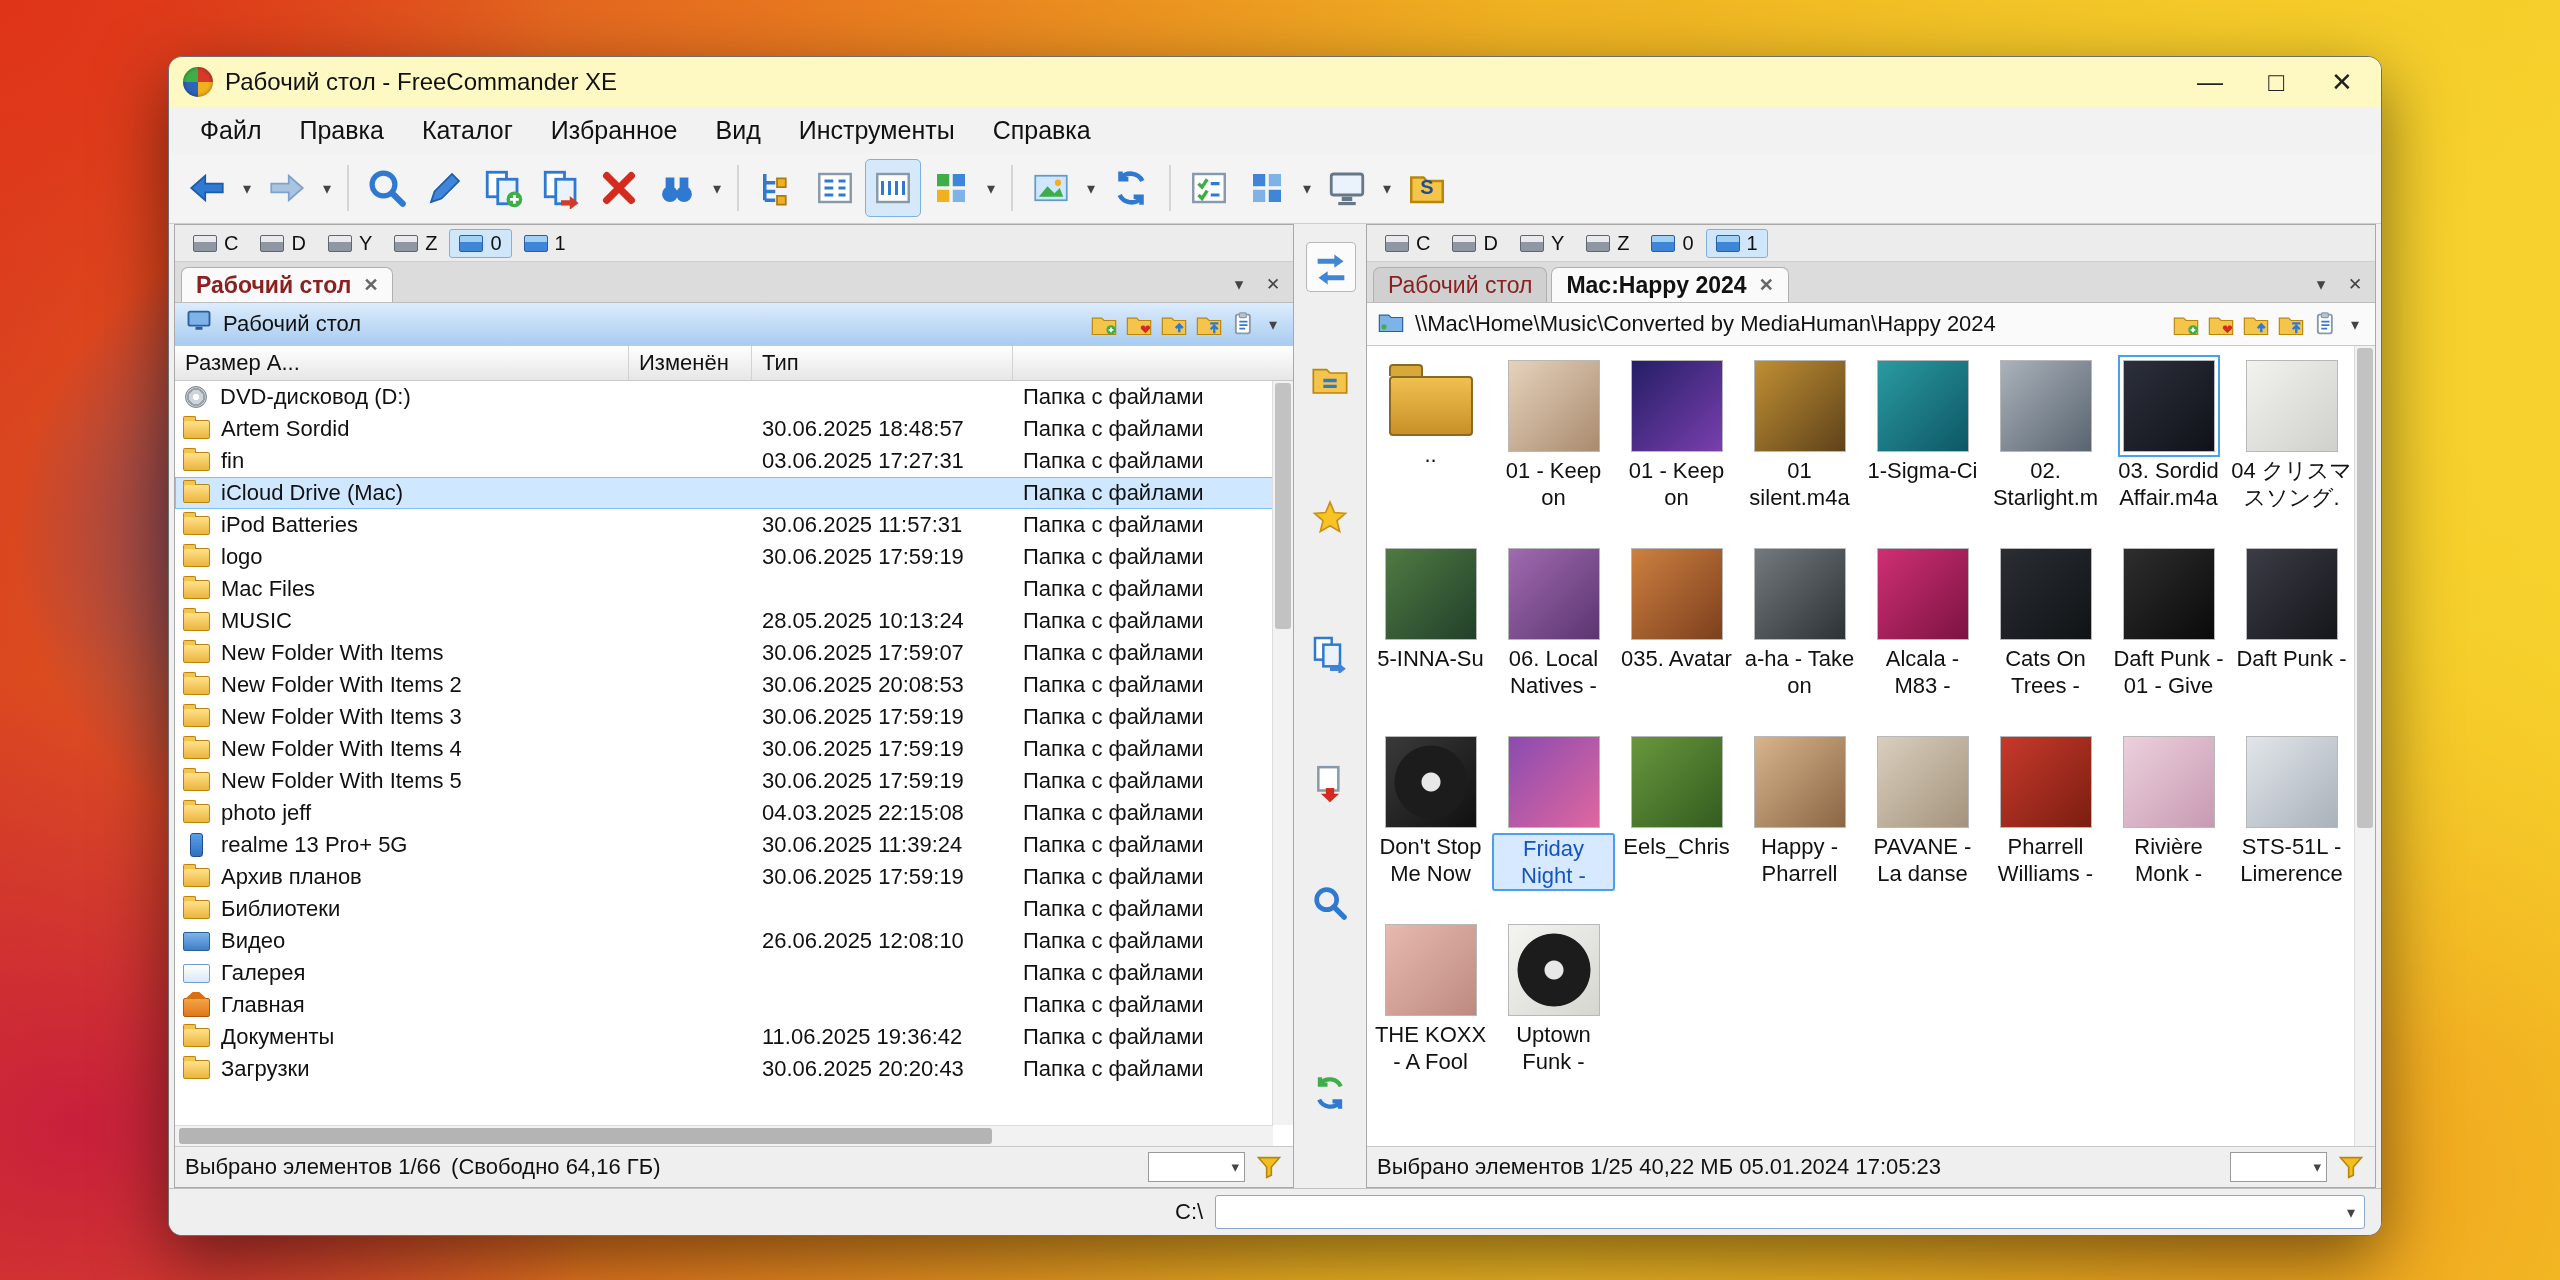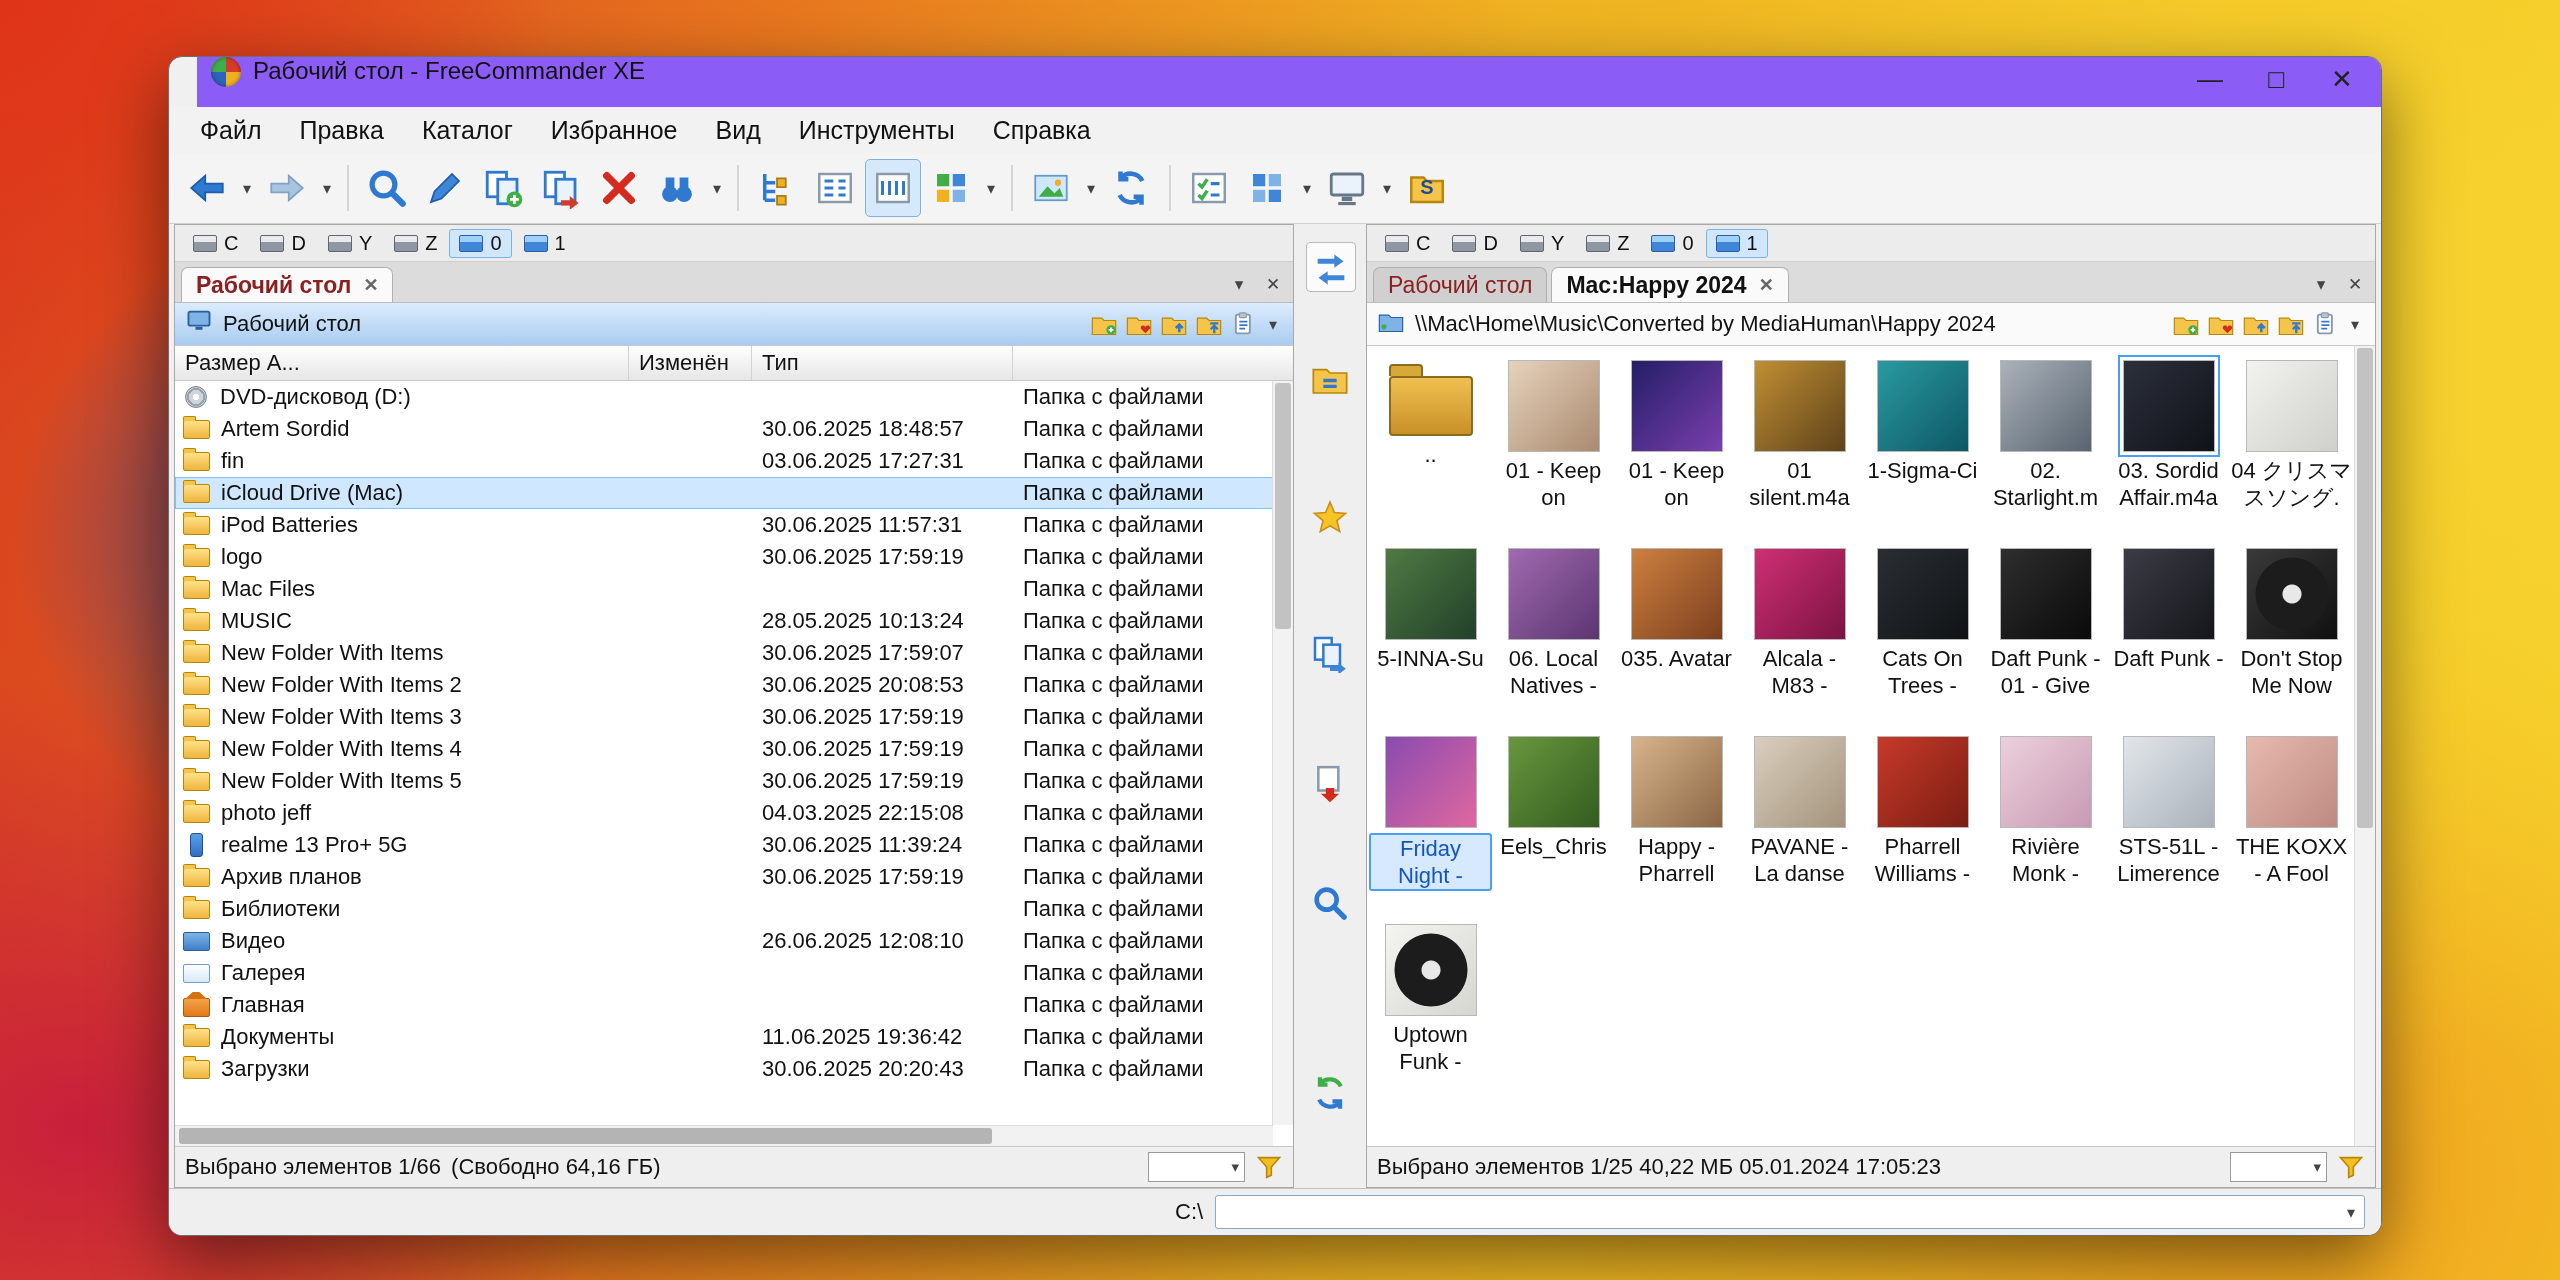--- a/index.html
+++ b/index.html
@@ -9,21 +9,21 @@
       radial-gradient(ellipse 620px 520px at 17% 42%, #1e3e9e 0%, rgba(30,62,158,0) 68%),
       radial-gradient(ellipse 760px 640px at 3% 88%, #c81f3c 0%, rgba(200,31,60,0) 70%),
       radial-gradient(ellipse 900px 700px at 0% 0%, #e03418 0%, rgba(224,52,24,0) 62%),
       radial-gradient(ellipse 1250px 950px at 100% 25%, #f7d22e 0%, rgba(247,210,46,0) 78%),
       radial-gradient(ellipse 1000px 800px at 88% 92%, #f0a01e 0%, rgba(240,160,30,0) 72%),
       linear-gradient(100deg, #d8401f 0%, #e8761f 28%, #f0b322 55%, #f5d028 100%);}
   .window{position:absolute;left:168px;top:56px;width:2212px;height:1178px;background:#f0f0f0;
     border:1px solid #6e6e6e;border-radius:14px;box-shadow:0 24px 70px rgba(0,0,0,.5);
     display:flex;flex-direction:column;overflow:hidden;color:#111;}
   
-  .titlebar{height:50px;display:flex;align-items:flex-start;padding:0 6px 0 14px;background:#8b5cf6;flex:0 0 auto;margin-left:28px;}
+  .titlebar{height:50px;display:flex;align-items:center;padding:0 6px 0 14px;background:#fef9c3;flex:0 0 auto;}
   .app-icon{width:30px;height:30px;border-radius:50%;margin-right:12px;
     background:conic-gradient(#d83a2a 0 25%, #f2b01e 25% 50%, #2d63b8 50% 75%, #3fae49 75% 100%);
     box-shadow:inset 0 0 4px rgba(0,0,0,.4);}
   .title{font-size:24px;}
   .win-controls{margin-left:auto;display:flex;}
   .wbtn{width:66px;height:44px;display:flex;align-items:center;justify-content:center;font-size:26px;color:#222;}
   
   .menubar{height:46px;display:flex;align-items:center;background:#f2f2f2;padding:0 12px;flex:0 0 auto;}
   .menu-item{padding:0 19px;font-size:25px;height:100%;display:flex;align-items:center;}
   
@@ -769,20 +769,24 @@
               </div>
               <div class="gcell">
                 <div class="thumb" style="background: linear-gradient(135deg, rgb(160, 106, 176), rgb(91, 53, 112));"></div>
                 <div class="tlab">06. Local Natives -</div>
               </div>
               <div class="gcell">
                 <div class="thumb" style="background: linear-gradient(135deg, rgb(205, 128, 64), rgb(124, 63, 29));"></div>
                 <div class="tlab">035. Avatar</div>
               </div>
               <div class="gcell">
+                <div class="thumb" style="background: linear-gradient(135deg, rgb(116, 121, 126), rgb(45, 50, 55));"></div>
+                <div class="tlab">a-ha - Take on</div>
+              </div>
+              <div class="gcell">
                 <div class="thumb" style="background: linear-gradient(135deg, rgb(207, 47, 116), rgb(124, 19, 66));"></div>
                 <div class="tlab">Alcala - M83 -</div>
               </div>
               <div class="gcell">
                 <div class="thumb" style="background: linear-gradient(135deg, rgb(42, 46, 51), rgb(16, 19, 22));"></div>
                 <div class="tlab">Cats On Trees -</div>
               </div>
               <div class="gcell">
                 <div class="thumb" style="background: linear-gradient(135deg, rgb(46, 46, 46), rgb(10, 10, 10));"></div>
                 <div class="tlab">Daft Punk - 01 - Give</div>

